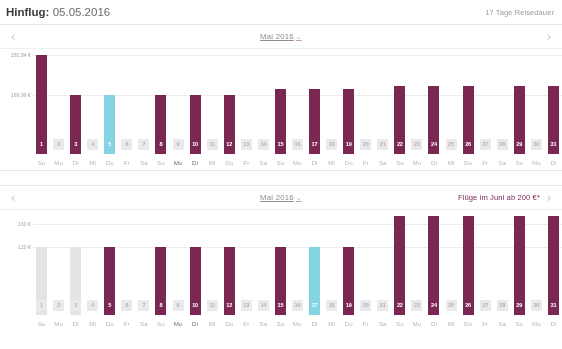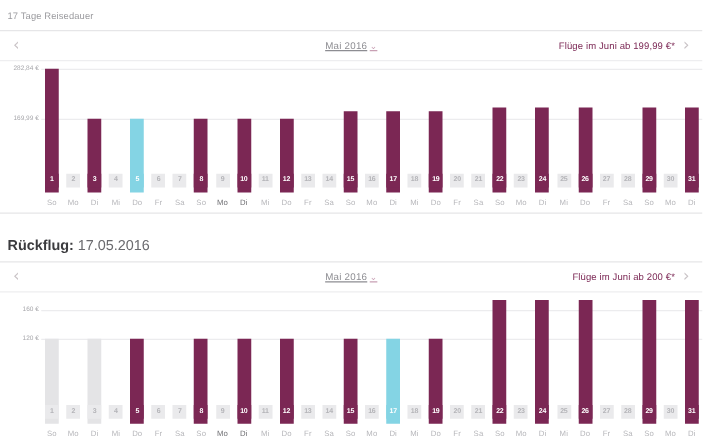--- a/index.html
+++ b/index.html
@@ -178,30 +178,33 @@
     margin: 0;
   }
   .gap { height: 14px; }
 </style>
 </head>
 <body>
 
 <div class="panel">
 
   <div class="title-row">
+    <div class="title-left">
+      <span class="lbl">Hinflug:</span>
+      <span class="val">05.05.2016</span>
+    </div>
     <div class="duration">17 Tage Reisedauer</div>
   </div>
 
   <div class="nav-row">
     <div class="arrow left">‹</div>
     <div class="nav-spacer"></div>
     <div class="month-pick">
       <span>Mai 2016</span><span class="chev">⌄</span>
     </div>
-    <div class="promo">Flüge im Juni ab 199,99 €*</div>
     <div class="arrow right">›</div>
   </div>
 
   <div class="chart-wrap">
     <div class="gridline" id="ob-grid-0" style="top: 6.006px;"></div>
     <div class="ytick" id="ob-tick-0" style="top: 6.006px;">282,84 €</div>
     <div class="gridline" id="ob-grid-1" style="top: 45.5035px;"></div>
     <div class="ytick" id="ob-tick-1" style="top: 45.5035px;">169,99 €</div>
     <div class="bars" id="ob-bars">
         <div class="col">
@@ -427,27 +430,20 @@
       <div class="wd">Mo</div>
       <div class="wd">Di</div>
     </div>
 </div>
 
 <div class="sep"></div>
 <div class="gap"></div>
 
 <div class="panel">
 
-  <div class="title-row">
-    <div class="title-left">
-      <span class="lbl">Rückflug:</span>
-      <span class="val">17.05.2016</span>
-    </div>
-    <div class="duration"></div>
-  </div>
 
   <div class="nav-row">
     <div class="arrow left">‹</div>
     <div class="nav-spacer"></div>
     <div class="month-pick">
       <span>Mai 2016</span><span class="chev">⌄</span>
     </div>
     <div class="promo">Flüge im Juni ab 200 €*</div>
     <div class="arrow right">›</div>
   </div>

